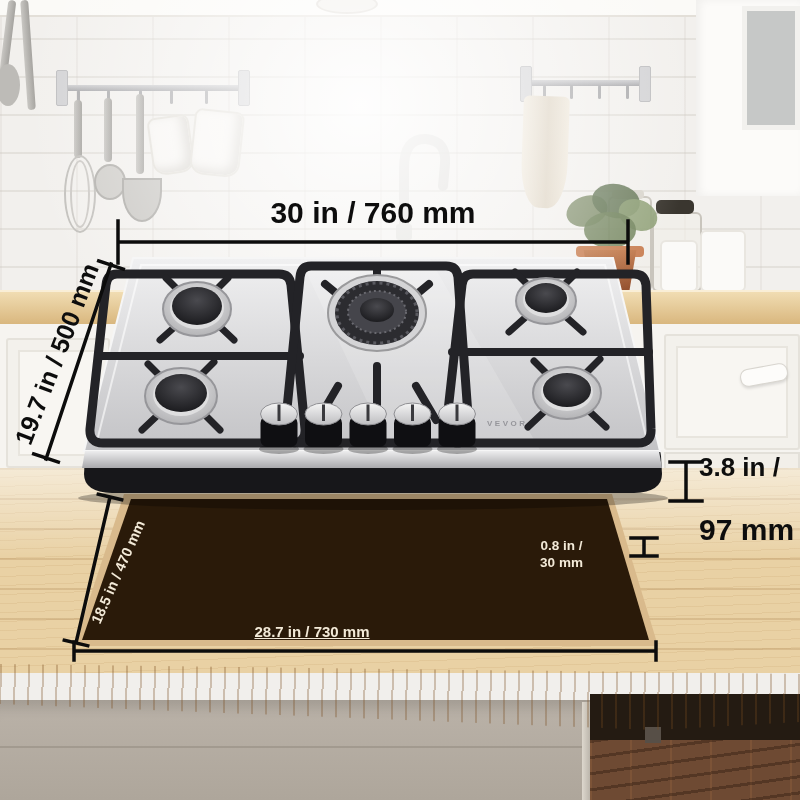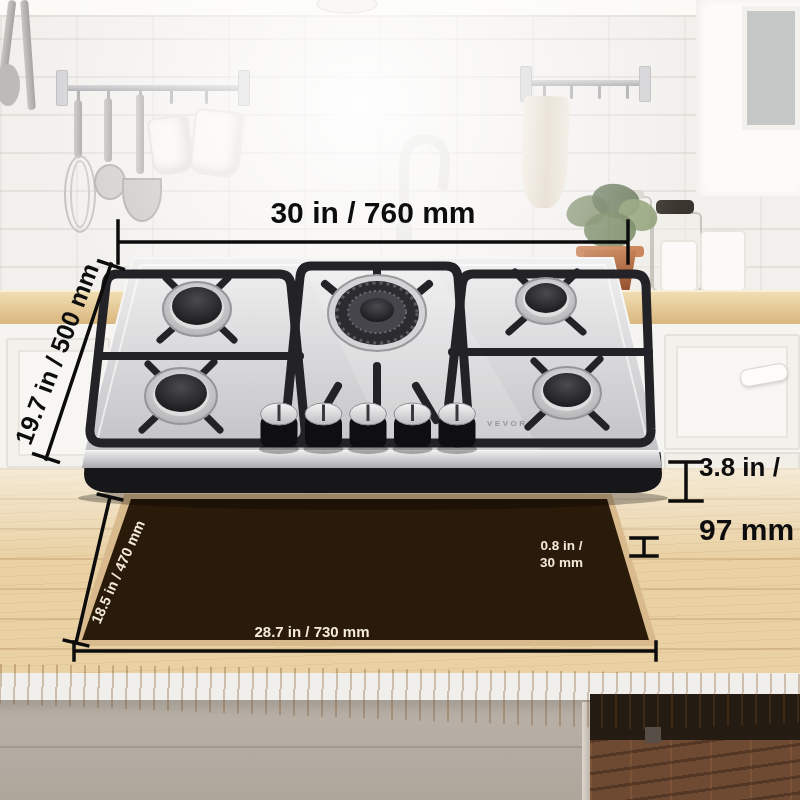--- a/index.html
+++ b/index.html
@@ -85,21 +85,21 @@
 
   
   .dim{color:#0d0d0d;font-weight:bold;white-space:nowrap;}
   .dim-w{color:#f3ead8;font-weight:bold;white-space:nowrap;}
   #lbl-top{left:173px;top:196px;width:400px;text-align:center;font-size:30px;}
   #lbl-left{left:57px;top:354px;transform:translate(-50%,-50%) rotate(-69deg);font-size:25px;}
   #lbl-right1{left:699px;top:452px;font-size:26px;}
   #lbl-right2{left:699px;top:485px;font-size:30px;margin-top:28px;}
   #lbl-mat{left:513px;top:537px;width:97px;text-align:center;font-size:13.5px;line-height:17px;}
   #lbl-cutd{left:118px;top:572px;transform:translate(-50%,-50%) rotate(-66deg);font-size:14.5px;}
-  #lbl-cutw{left:212px;top:623px;width:200px;text-align:center;font-size:15px;}
+  #lbl-cutw{left:212px;top:623px;width:200px;text-align:center;font-size:15px;text-decoration:underline;}
   #brand-top{left:487px;top:419px;font-size:8px;font-weight:bold;letter-spacing:2.5px;color:#96969b;}
 </style>
 </head>
 <body>
 
 <div id="stage">
 
   <div class="abs" id="wall"></div>
   <div class="abs" id="upper-cabinet"></div>
   <div class="abs" id="vent"></div>

